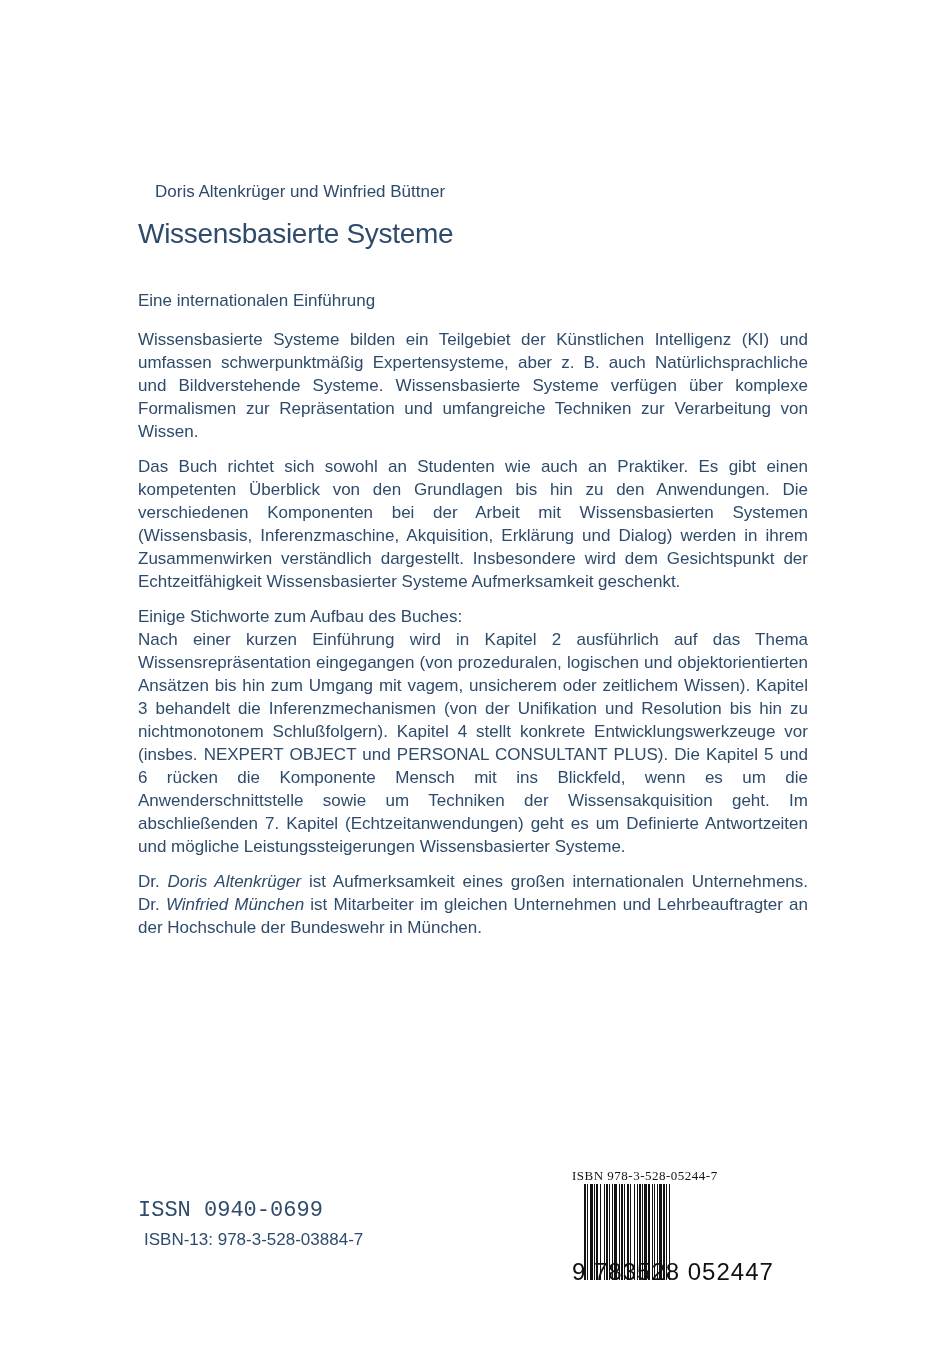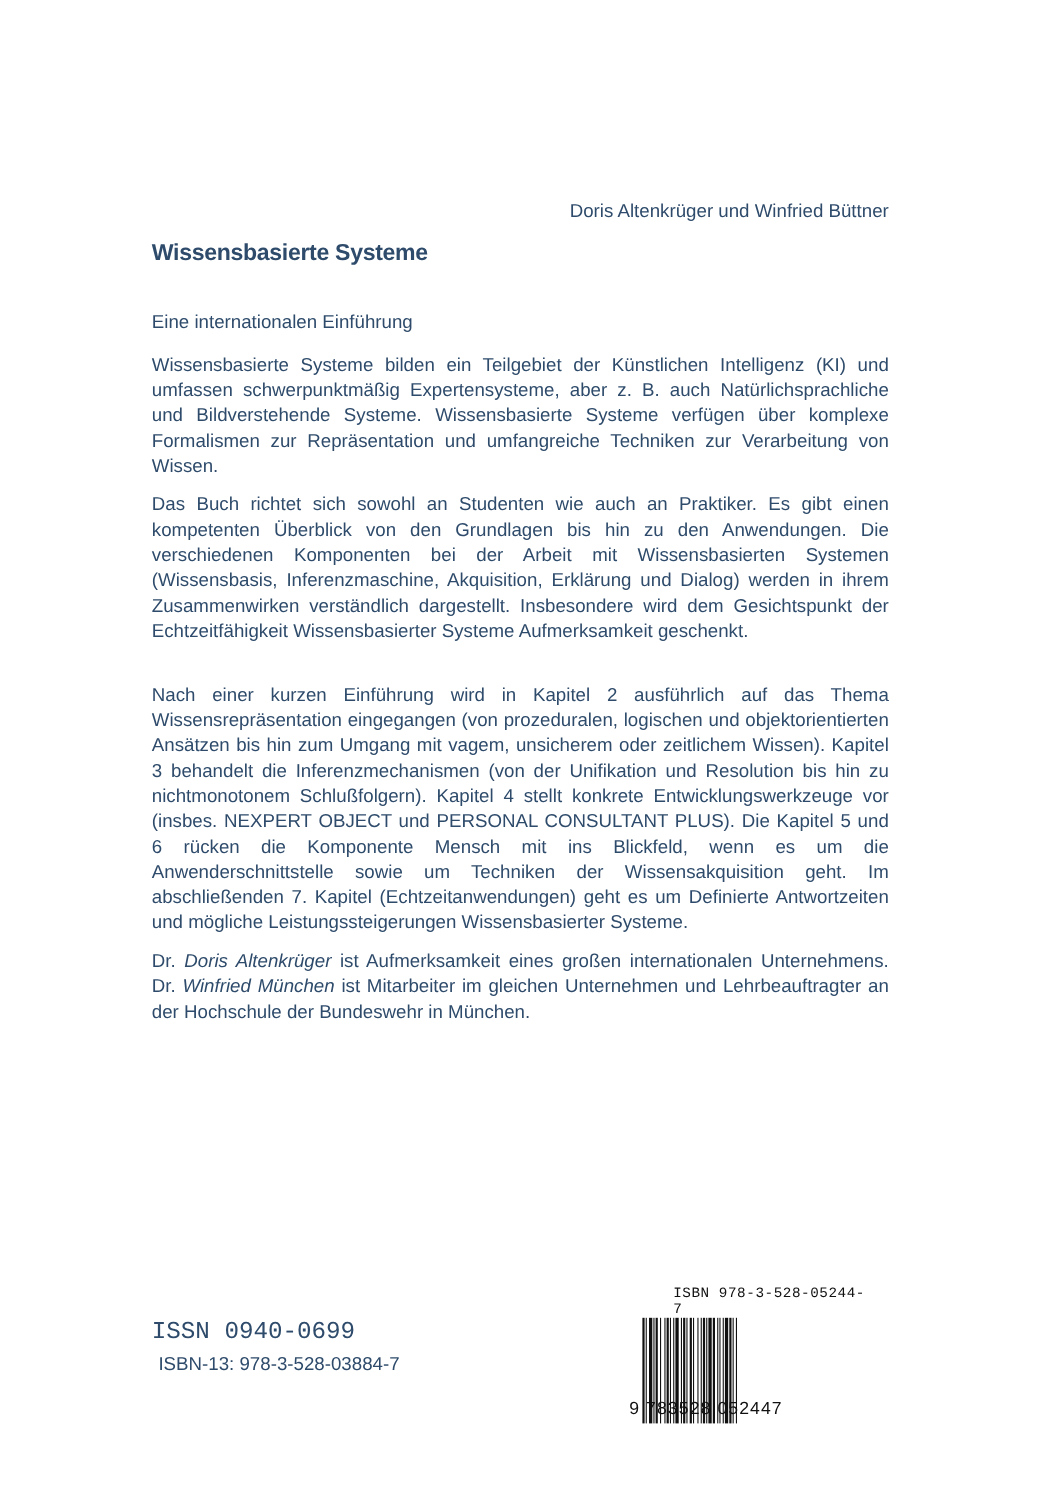--- a/index.html
+++ b/index.html
@@ -1,44 +1,44 @@
 <!DOCTYPE html>
 <html><head>
 <meta charset="utf-8">
 <style>
   html, body { margin:0; padding:0; background:#ffffff; }
   body { width:946px; height:1360px; position:relative; overflow:hidden; font-family:"Liberation Sans", sans-serif; color:#2e4b6b; }
   .content { position:absolute; left:138px; top:182px; width:670px; }
-  .authors { font-size:17px; margin:0 0 14px 17px;text-align:right; }
-  .title { font-size:21px; font-weight:bold; margin:16px 0 16px 0; letter-spacing:-0.3px; }
+  .authors { font-size:17px; margin:0 0 14px 17px; }
+  .title { font-size:28px; font-weight:normal; margin:16px 0 16px 0; letter-spacing:-0.3px; }
   .subtitle { font-size:17px; line-height:23px; margin:0 0 16px 0; }
   .para { font-size:17px; line-height:23px; text-align:justify; margin:0 0 12px 0; }
   .para i { font-style:italic; }
   .issn { position:absolute; left:138px; top:1198px; font-family:"Liberation Mono", monospace; font-size:22px; }
   .isbn13 { position:absolute; left:144px; top:1230px; font-size:17px; }
   .barcode-wrap { position:absolute; left:572px; top:1168px; width:215px; }
-  .bc-top { font-family:Liberation Mono, monospace; font-size:13px; color:#111; letter-spacing:0.5px;margin-left:40px; }
+  .bc-top { font-family:Liberation Serif, serif; font-size:13px; color:#111; letter-spacing:0.5px; }
   .bars { display:flex; height:96px; margin-left:12px; align-items:flex-start; }
   .bars span { display:block; height:100%; background:#111; }
-  .bc-bottom { font-size:16px; color:#111; margin-top:-22px; background:transparent; letter-spacing:1px; }
+  .bc-bottom { font-size:24px; color:#111; margin-top:-22px; background:transparent; letter-spacing:1px; }
 </style>
 </head>
 <body>
 
 <div class="content">
   <p class="authors">Doris Altenkrüger und Winfried Büttner</p>
   <p class="title">Wissensbasierte Systeme</p>
   <p class="subtitle">
     <br>
     <span>Eine internationalen Einführung</span>
   </p>
   <p class="para">Wissensbasierte Systeme bilden ein Teilgebiet der Künstlichen Intelligenz (KI) und umfassen schwerpunktmäßig Expertensysteme, aber z. B. auch Natürlichsprachliche und Bildverstehende Systeme. Wissensbasierte Systeme verfügen über komplexe Formalismen zur Repräsentation und umfangreiche Techniken zur Verarbeitung von Wissen.</p>
   <p class="para">Das Buch richtet sich sowohl an Studenten wie auch an Praktiker. Es gibt einen kompetenten Überblick von den Grundlagen bis hin zu den Anwendungen. Die verschiedenen Komponenten bei der Arbeit mit Wissensbasierten Systemen (Wissensbasis, Inferenzmaschine, Akquisition, Erklärung und Dialog) werden in ihrem Zusammenwirken verständlich dargestellt. Insbesondere wird dem Gesichtspunkt der Echtzeitfähigkeit Wissensbasierter Systeme Aufmerksamkeit geschenkt.</p>
   <p class="para">
-    <br>
+    <span>Einige Stichworte zum Aufbau des Buches:</span><br>
     <span>Nach einer kurzen Einführung wird in Kapitel 2 ausführlich auf das Thema Wissensrepräsentation eingegangen (von prozeduralen, logischen und objektorientierten Ansätzen bis hin zum Umgang mit vagem, unsicherem oder zeitlichem Wissen). Kapitel 3 behandelt die Inferenzmechanismen (von der Unifikation und Resolution bis hin zu nichtmonotonem Schlußfolgern). Kapitel 4 stellt konkrete Entwicklungswerkzeuge vor (insbes. NEXPERT OBJECT und PERSONAL CONSULTANT PLUS). Die Kapitel 5 und 6 rücken die Komponente Mensch mit ins Blickfeld, wenn es um die Anwenderschnittstelle sowie um Techniken der Wissensakquisition geht. Im abschließenden 7. Kapitel (Echtzeitanwendungen) geht es um Definierte Antwortzeiten und mögliche Leistungssteigerungen Wissensbasierter Systeme.</span>
   </p>
   <p class="para"><span>Dr. </span><i>Doris Altenkrüger</i><span> ist Aufmerksamkeit eines großen internationalen Unternehmens. Dr. </span><i>Winfried München</i><span> ist Mitarbeiter im gleichen Unternehmen und Lehrbeauftragter an der Hochschule der Bundeswehr in München.</span></p>
 </div>
 
 <div class="issn">ISSN 0940-0699</div>
 <div class="isbn13">ISBN-13: 978-3-528-03884-7</div>
 
 <div class="barcode-wrap">
   <div class="bc-top">ISBN 978-3-528-05244-7</div>

